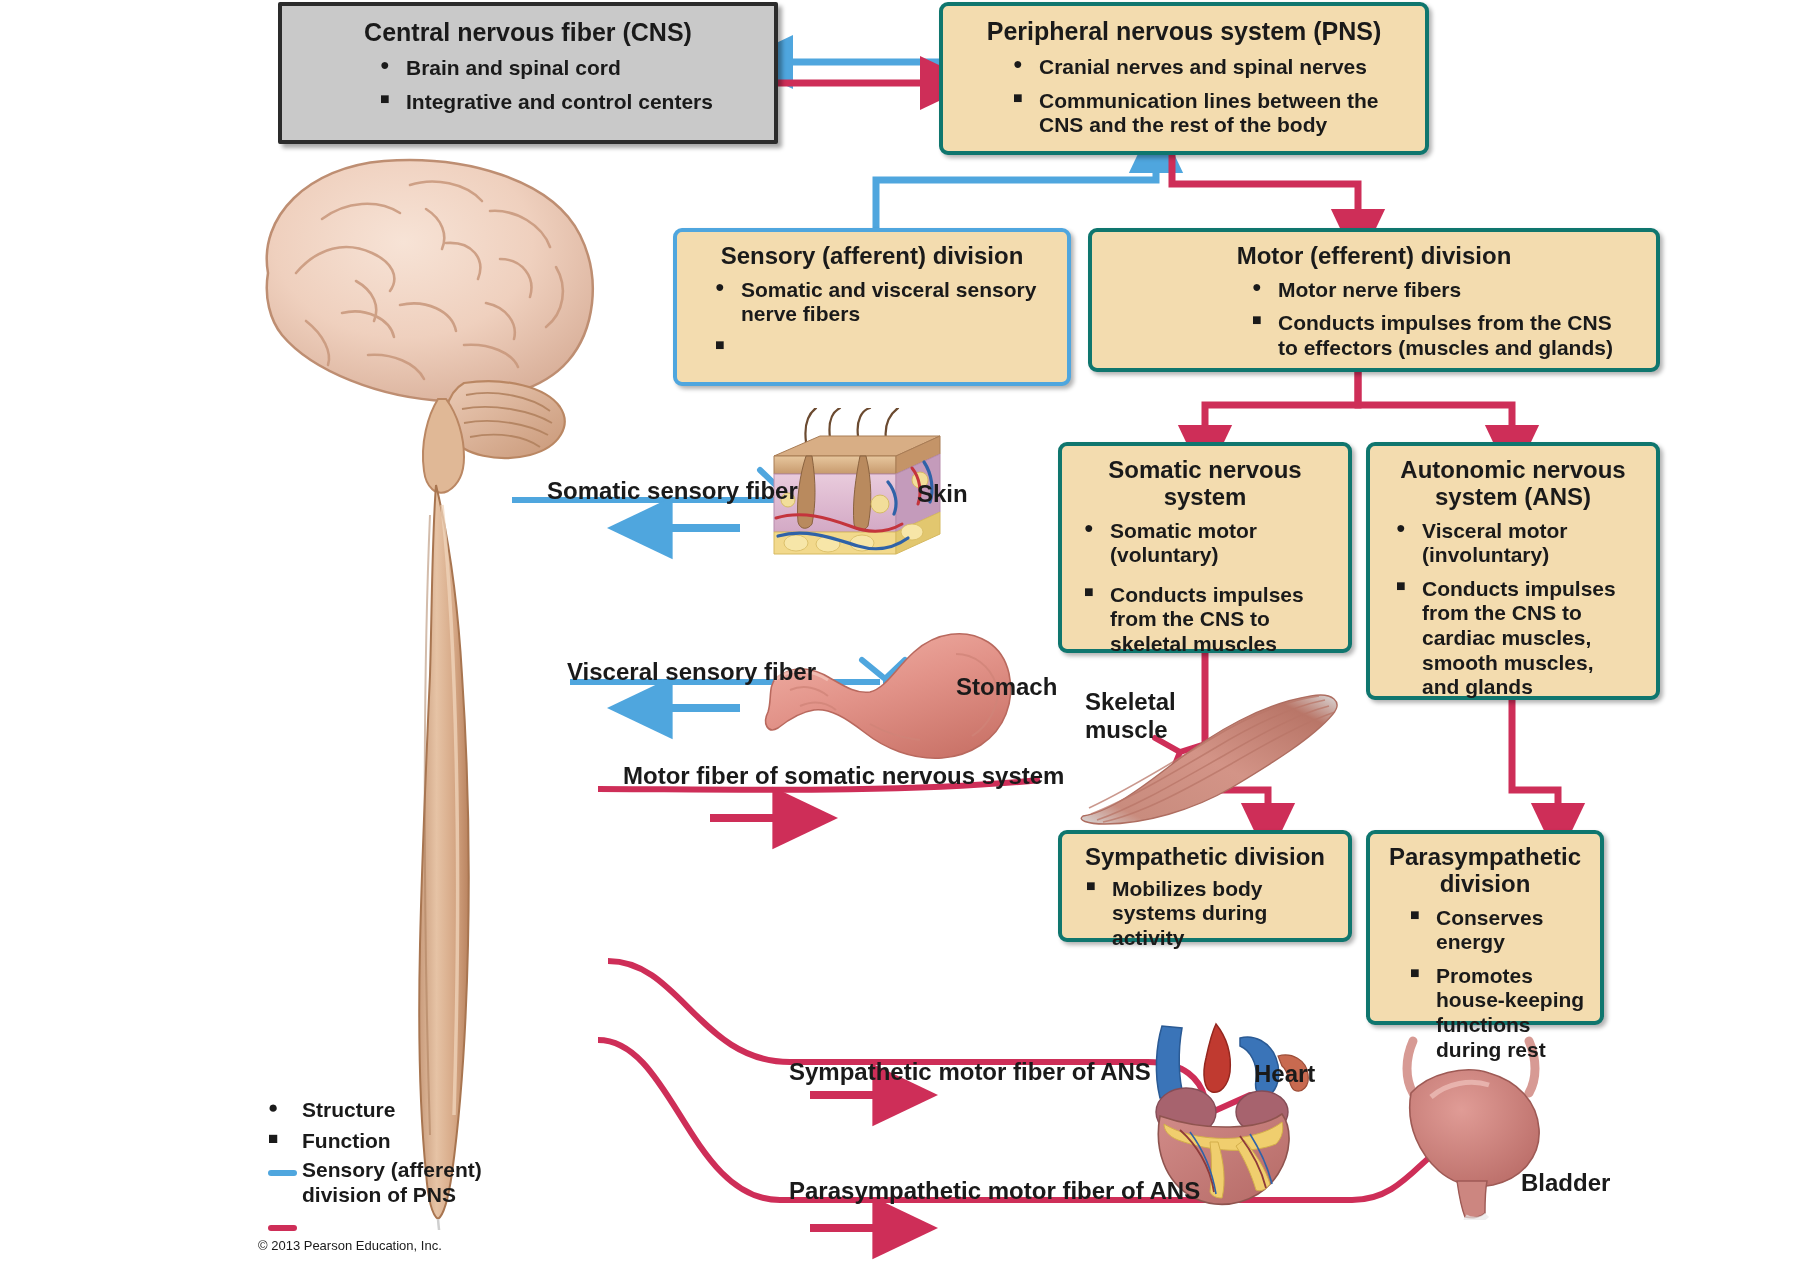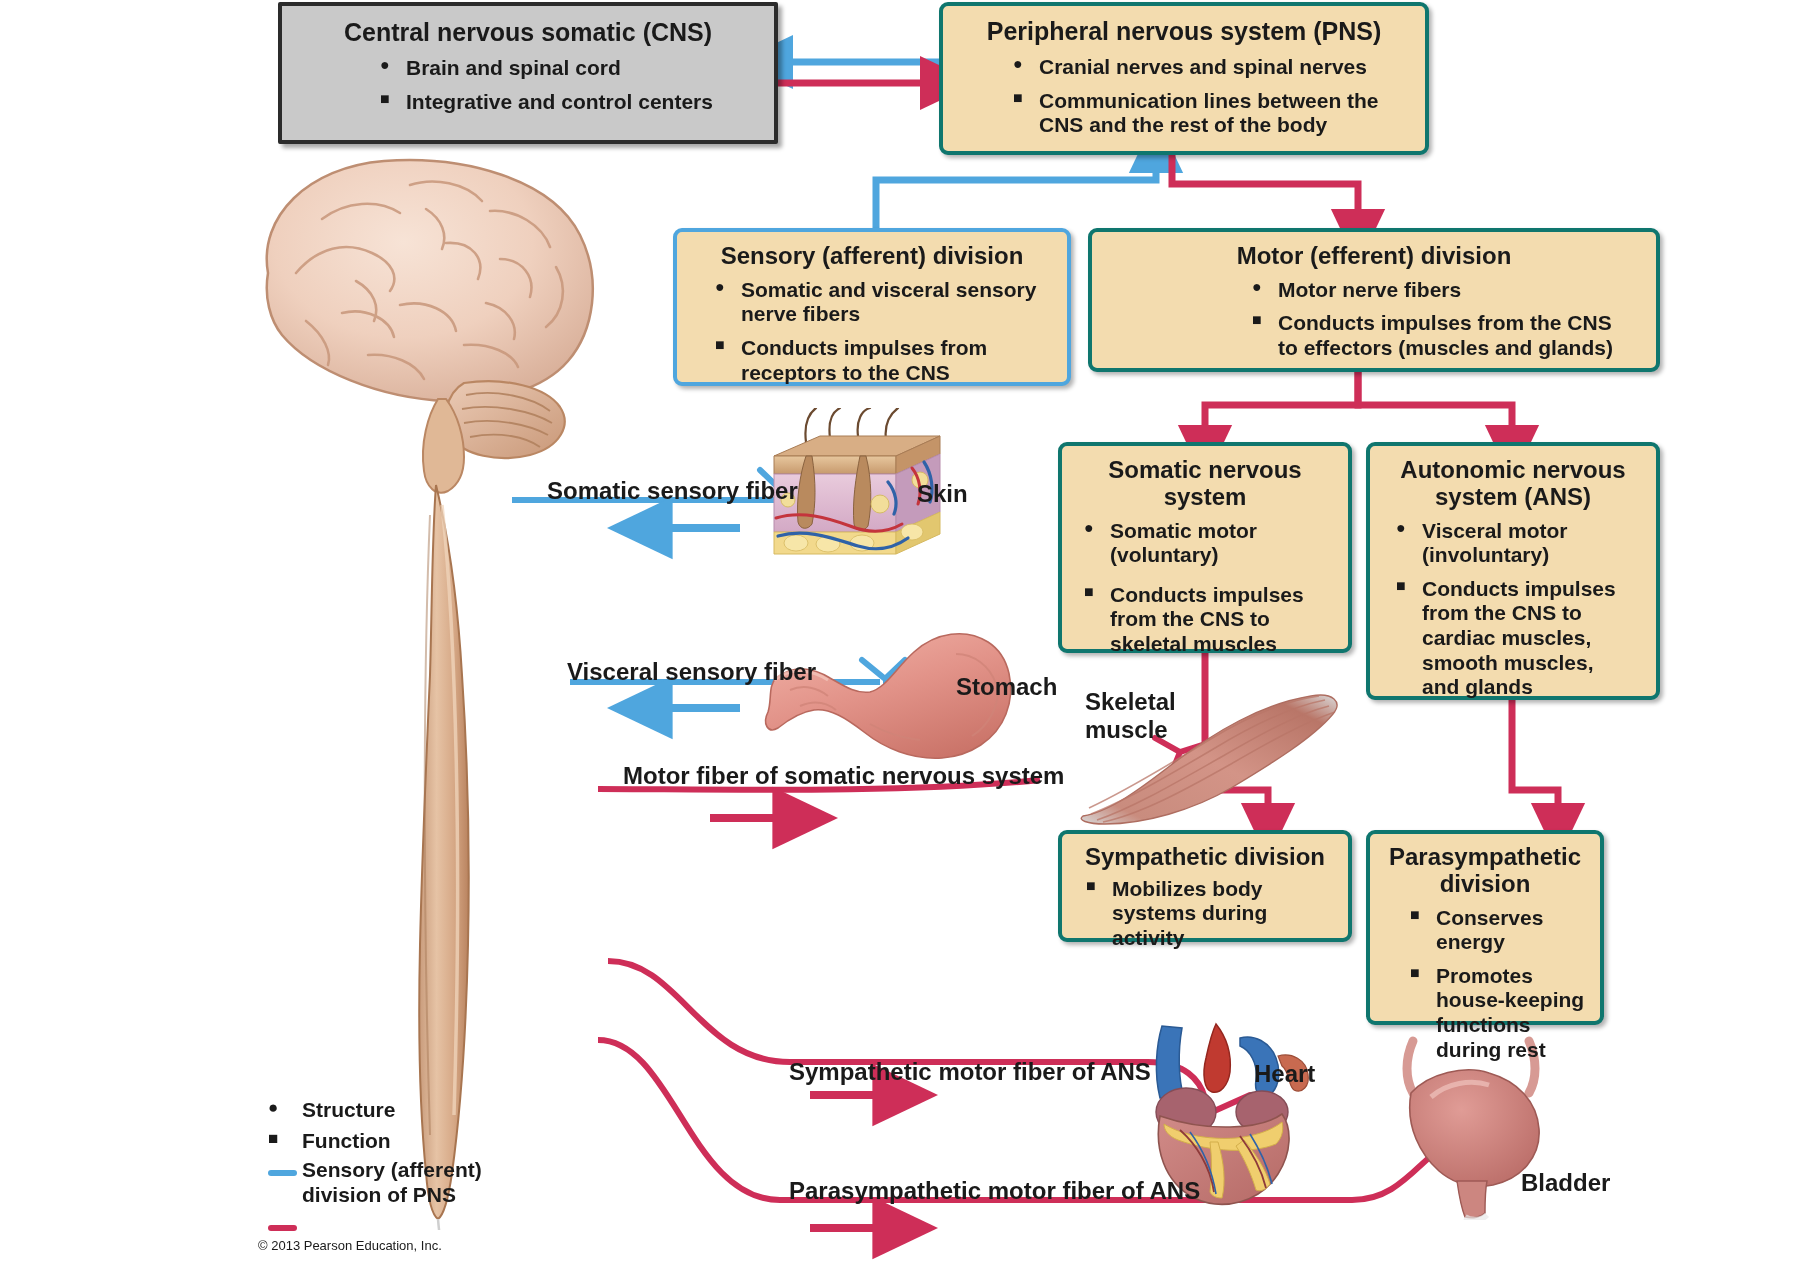--- a/index.html
+++ b/index.html
@@ -300,21 +300,21 @@
              C26,120 10,92 16,58 Z" fill="url(#blG)" stroke="#9E5A55" stroke-width="1.6"></path>
 
     <path d="M62,146 C64,160 66,172 70,182 C78,184 86,182 90,178
              C90,168 90,156 92,146 Z" fill="#CC8680" stroke="#9E5A55" stroke-width="1.4"></path>
     <path d="M70,182 C76,186 86,186 92,180" fill="none" stroke="#E8E8E8" stroke-width="6" opacity=".7"></path>
 
     <path d="M36,62 C52,48 76,44 94,50" fill="none" stroke="#F0C3BD" stroke-width="5" opacity=".7"></path>
   </svg>
 
   <div class="box gray" style="left:278px;top:2px;width:500px;height:142px;padding:12px 16px 10px 16px;">
-    <div class="btitle" style="font-size:25px;">Central nervous somatic (CNS)</div>
+    <div class="btitle" style="font-size:25px;">Central nervous fiber (CNS)</div>
     <ul class="blist" style="font-size:21px;margin-top:4px;padding-left:82px;">
       <li style="margin-top:10px;">
         <span class="mk" style="font-size:16px;">●</span>
         <span class="tx" style="padding-left:26px;">Brain and spinal cord</span>
       </li>
       <li>
         <span class="mk" style="font-size:16px;">■</span>
         <span class="tx" style="padding-left:26px;">Integrative and control centers</span>
       </li>
     </ul>
@@ -336,21 +336,20 @@
 
   <div class="box tan blue" style="left:673px;top:228px;width:398px;height:158px;padding:11px 14px;">
     <div class="btitle" style="font-size:24px;">Sensory (afferent) division</div>
     <ul class="blist" style="font-size:21px;margin-top:2px;padding-left:24px;">
       <li style="margin-top:8px;">
         <span class="mk" style="font-size:16px;">●</span>
         <span class="tx" style="padding-left:26px;max-width:310px;">Somatic and visceral sensory nerve fibers</span>
       </li>
       <li>
         <span class="mk" style="font-size:16px;">■</span>
-        <span class="tx" style="padding-left:26px;max-width:270px;">Conducts impulses from receptors to the CNS</span>
       </li>
     </ul>
   </div>
 
   <div class="box tan" style="left:1088px;top:228px;width:572px;height:144px;padding:11px 20px;">
     <div class="btitle" style="font-size:24px;">Motor (efferent) division</div>
     <ul class="blist" style="font-size:21px;margin-top:2px;padding-left:140px;">
       <li style="margin-top:8px;">
         <span class="mk" style="font-size:16px;">●</span>
         <span class="tx" style="padding-left:26px;">Motor nerve fibers</span>

